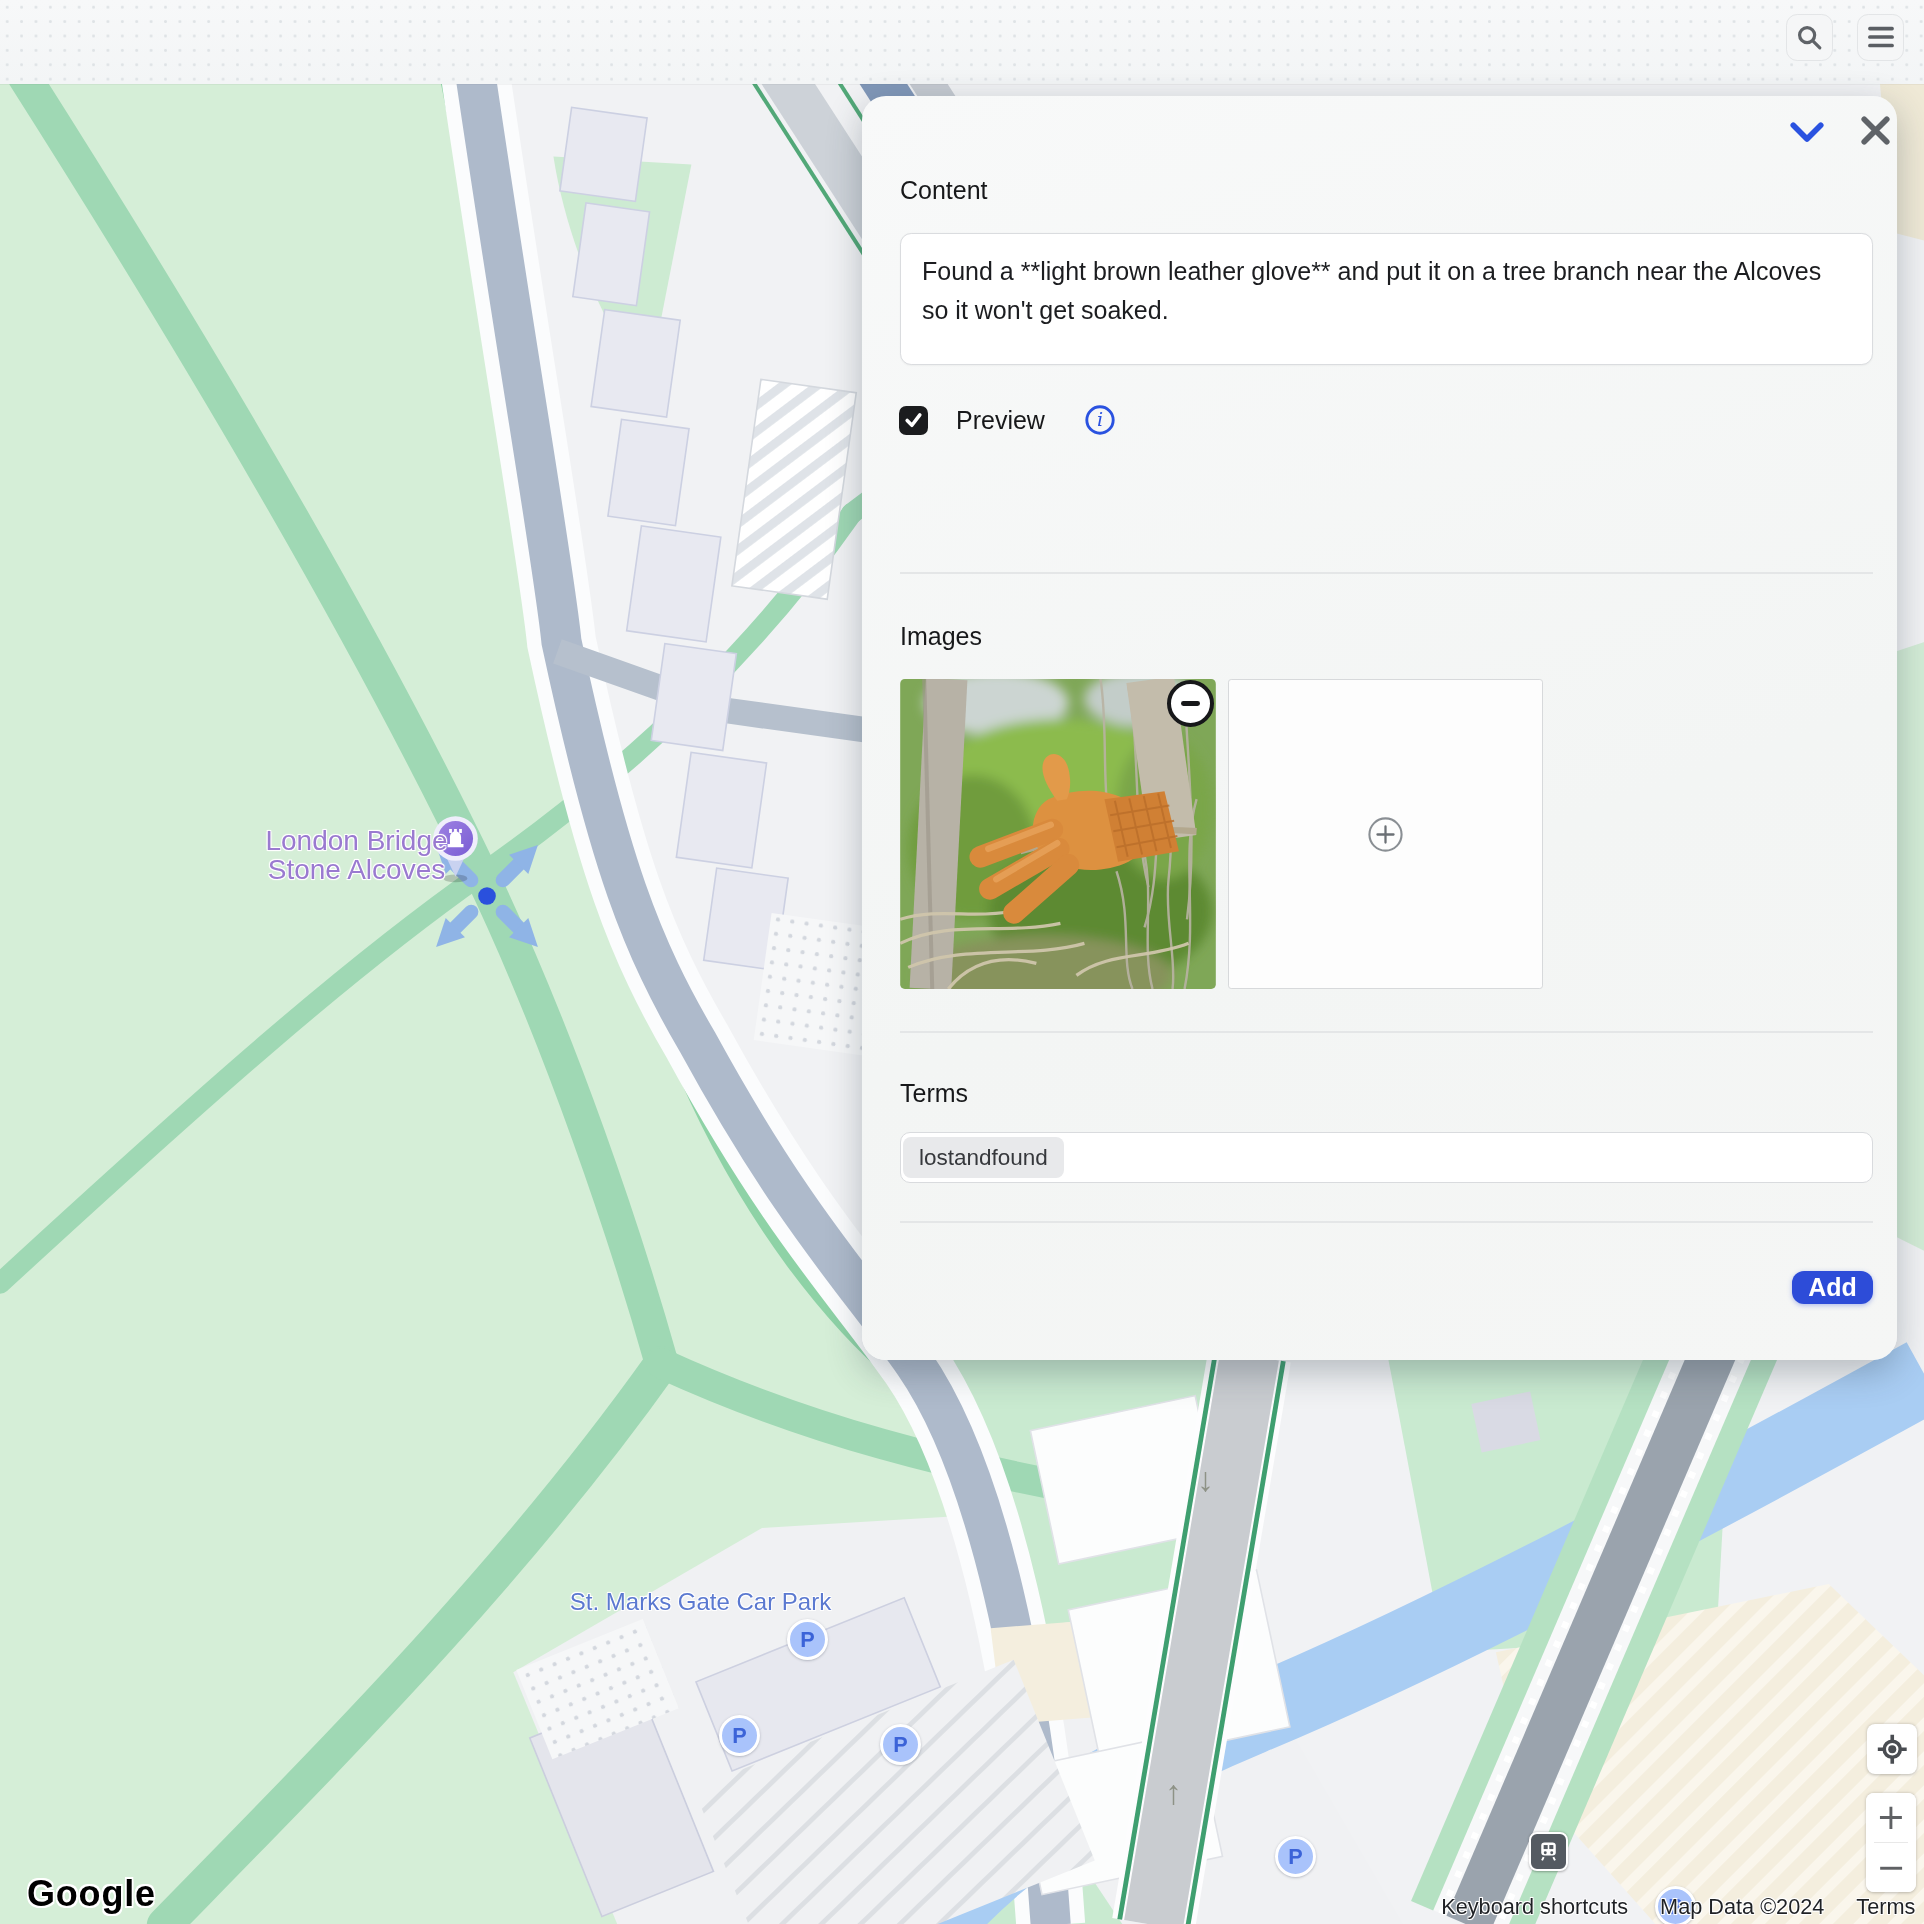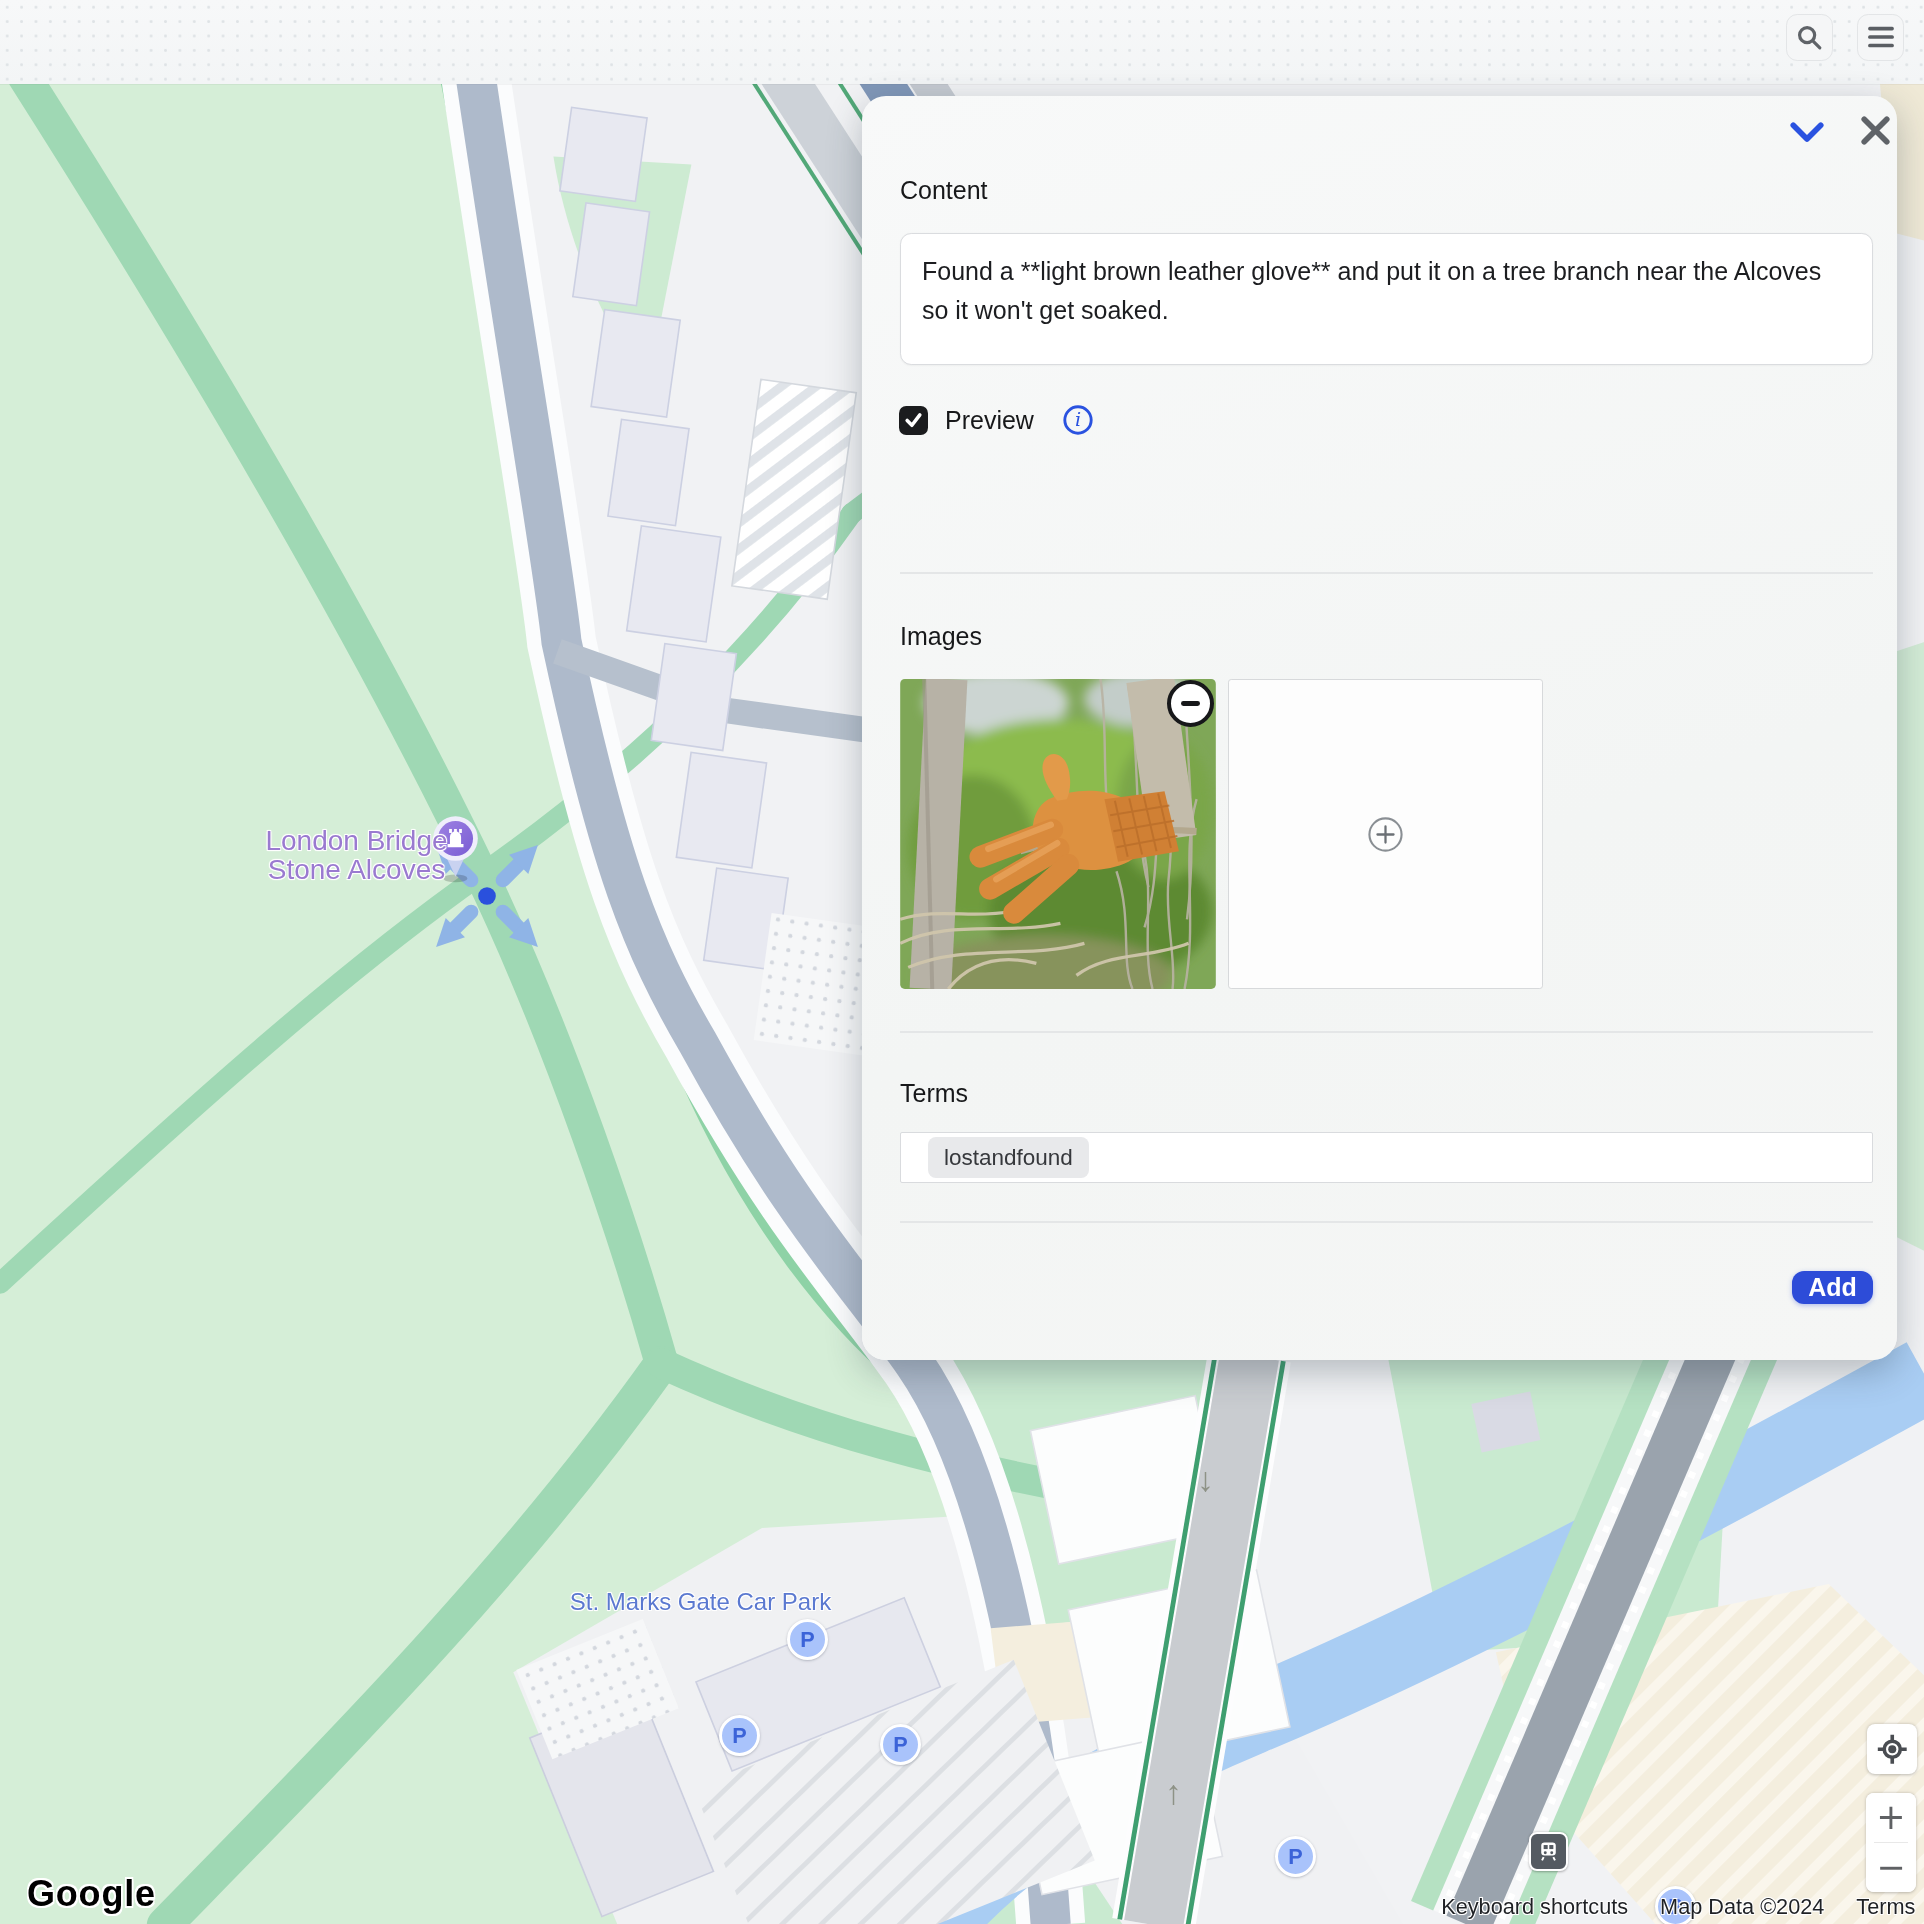--- a/index.html
+++ b/index.html
@@ -50,38 +50,38 @@
     box-shadow:0 11.2px 35px rgba(40,55,70,.30);}
   .icon-btn{position:absolute;width:45px;height:45px;border:none;background:transparent;cursor:pointer;
     display:flex;align-items:center;justify-content:center;padding:0;}
   #collapse-btn{left:922px;top:13.6px;} #close-btn{left:991px;top:12px;}
   .fieldlabel{position:absolute;left:38px;font-size:25px;font-weight:500;color:#17181a;}
   #content-label{top:80px;} #images-label{top:526px;} #tags-label{top:983px;}
   #content-textarea{position:absolute;left:38px;top:137px;width:973px;height:132px;box-sizing:border-box;
     border:1.6px solid #dadcdf;border-radius:11.2px;background:#fff;resize:none;outline:none;
     font-family:"Liberation Sans","DejaVu Sans",sans-serif;font-size:25px;line-height:39px;color:#1c1d20;
     padding:17.6px 21px;box-shadow:0 0.8px 1.6px rgba(0,0,0,.04);}
-  #preview-row{position:absolute;left:37px;top:308px;display:flex;align-items:center;gap:17px;}
+  #preview-row{position:absolute;left:37px;top:308px;display:flex;align-items:center;gap:28px;}
   #preview-checkbox{width:29px;height:29px;border-radius:7.2px;background:#1b1c1e;display:flex;align-items:center;
     justify-content:center;cursor:pointer;flex:0 0 auto;}
   #preview-label{font-size:25px;color:#17181a;margin-right:11.2px;}
   #preview-text{position:absolute;left:38px;top:358px;width:973px;font-size:26px;line-height:47px;color:#4e5257;}
   #preview-text strong{color:#141619;}
   .divider{position:absolute;left:38px;width:973px;height:1.6px;background:#e4e6e7;}
   #div1{top:476px;} #div2{top:935px;} #div3{top:1125px;}
   .tile{position:absolute;top:583px;height:310px;box-sizing:border-box;}
   #photo-tile{left:38px;width:316px;border-radius:4.8px;overflow:visible;}
   #photo-tile svg.photo{border-radius:4.8px;display:block;}
   #remove-image-btn{position:absolute;left:267px;top:0.8px;width:47px;height:47px;border-radius:50%;background:#fff;
     border:4.8px solid #17181a;box-sizing:border-box;display:flex;align-items:center;justify-content:center;cursor:pointer;padding:0;}
   #remove-image-btn .bar{width:19px;height:5.6px;background:#17181a;border-radius:2.4px;}
   #empty-tile{left:366px;width:315px;background:#fdfdfd;border:1.6px solid #d7d9db;border-radius:3.2px;
     display:flex;align-items:center;justify-content:center;cursor:pointer;}
   #tags-input{position:absolute;left:38px;top:1036px;width:973px;height:51px;box-sizing:border-box;background:#fff;
-    border:1.6px solid #d9dbde;border-radius:2px;display:flex;align-items:center;padding:0 27px;cursor:text;}
+    border:1.6px solid #d9dbde;border-radius:10px;display:flex;align-items:center;padding:0 2px;cursor:text;}
   .chip{background:#e8e9eb;border-radius:8px;padding:7.2px 16px;font-size:22.5px;color:#36383c;}
   #add-btn{position:absolute;left:930px;top:1175px;width:81px;height:33px;border:none;border-radius:12px;
     background:#2d4cd8;color:#fff;font-size:25px;font-weight:bold;cursor:pointer;
     font-family:"Liberation Sans","DejaVu Sans",sans-serif;box-shadow:0 1.6px 4.8px rgba(45,76,216,.35);}
 </style>
 </head>
 <body>
 
 <div id="map">
   <svg id="map-svg" width="1925" height="1925" viewBox="0 0 2400 2400" xmlns="http://www.w3.org/2000/svg">

